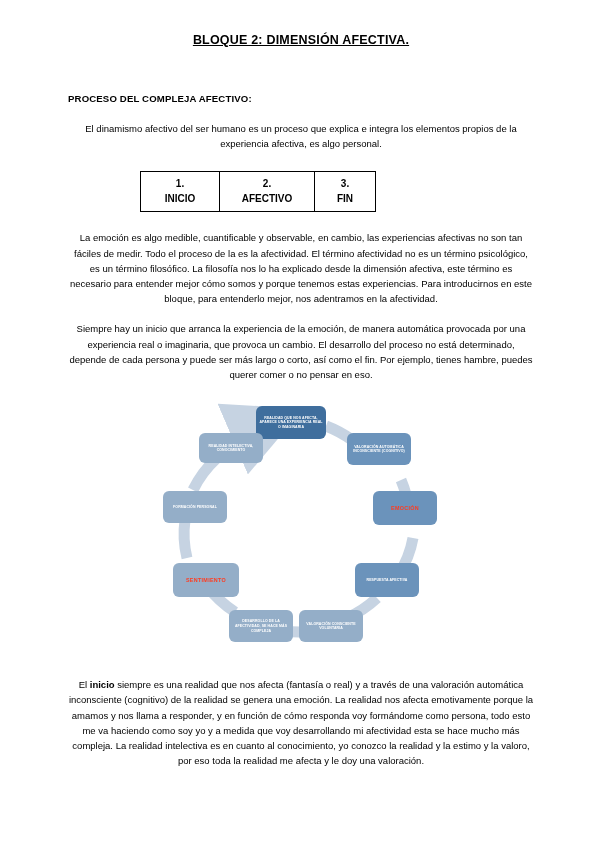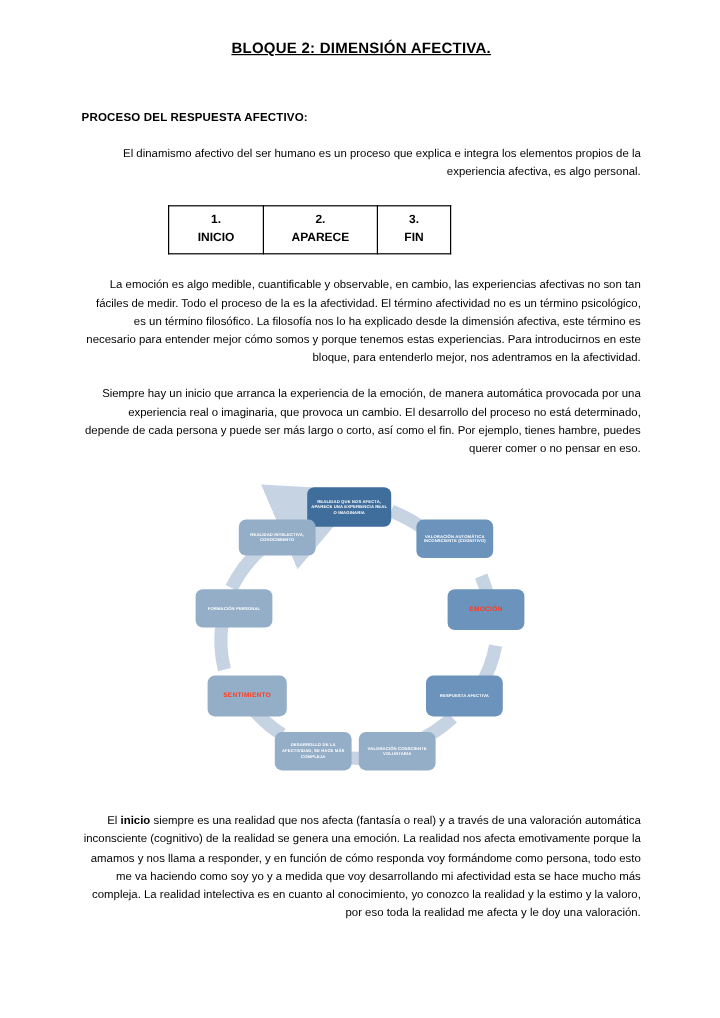--- a/index.html
+++ b/index.html
@@ -39,21 +39,21 @@
   }
   .section-heading {
     font-weight: bold;
     font-size: 9.6px;
     letter-spacing: 0.15px;
     margin: 0;
   }
   .para {
     font-size: 9.5px;
     line-height: 15.2px;
-    text-align: right;
+    text-align: center;
     margin: 0;
   }
   .para b { font-weight: bold; }
 
   .sp-h1 { height: 46px; }
   .sp-h2 { height: 17px; }
   .sp-h3 { height: 17px; }
 
   
   .table-wrap {
@@ -126,37 +126,37 @@
 </head>
 <body>
 
 <div class="page">
   <div class="content">
 
     <div class="doc-title">BLOQUE 2: DIMENSIÓN AFECTIVA.</div>
 
     <div class="sp-h1"></div>
 
-    <div class="section-heading">PROCESO DEL RESPUESTA AFECTIVO:</div>
+    <div class="section-heading">PROCESO DEL COMPLEJA AFECTIVO:</div>
 
     <div class="sp-h2"></div>
 
     <div class="para">El dinamismo afectivo del ser humano es un proceso que explica e integra los elementos propios de la experiencia afectiva, es algo personal.</div>
 
     <div class="table-wrap">
       <table class="inicio-table">
         <tbody>
             <tr>
           <td class="c1">
             <span class="cell-num">1.</span>
             <span class="cell-label">INICIO</span>
           </td>
           <td class="c2">
             <span class="cell-num">2.</span>
-            <span class="cell-label">APARECE</span>
+            <span class="cell-label">AFECTIVO</span>
           </td>
           <td class="c3">
             <span class="cell-num">3.</span>
             <span class="cell-label">FIN</span>
           </td>
         </tr>
       </tbody>
         </table>
     </div>
 

